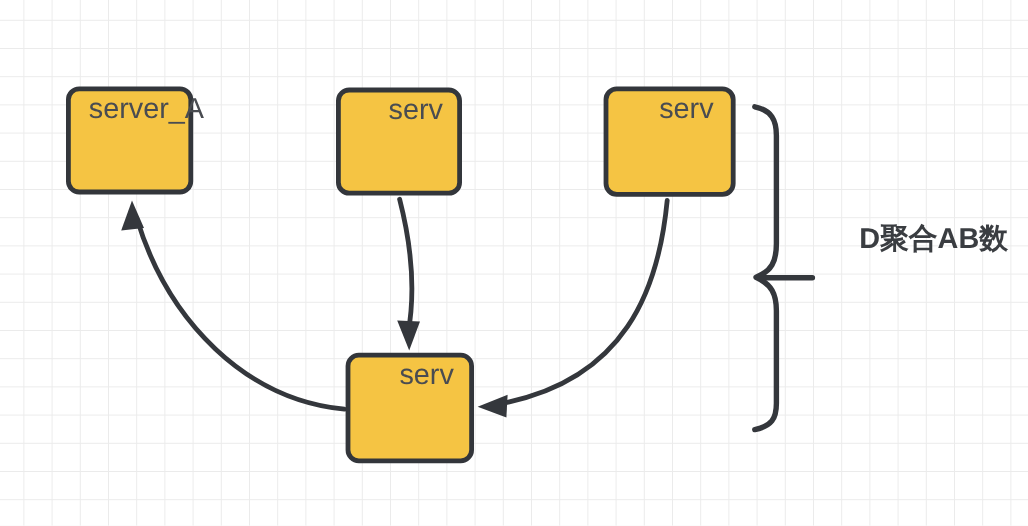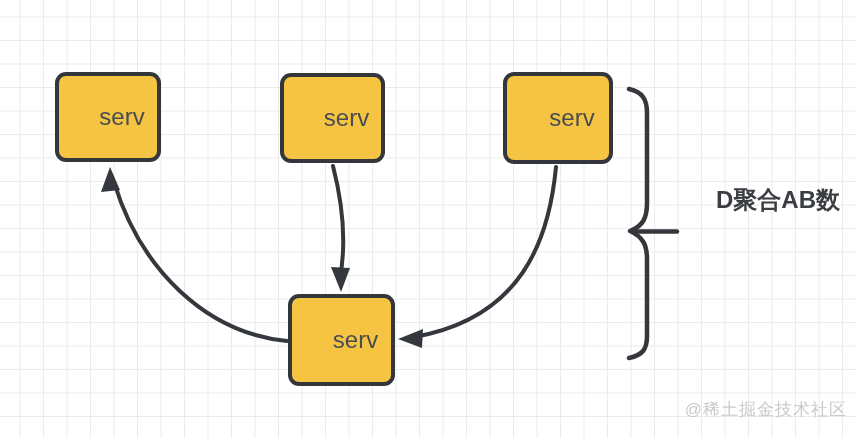--- a/index.html
+++ b/index.html
@@ -31,22 +31,22 @@
   .edge-layer{
     position:absolute;left:0;top:0;width:857px;height:438px;
     pointer-events:none;
   }
   .node{
     position:absolute;
     box-sizing:border-box;
     background:var(--node-fill);
     border:4px solid var(--node-border);
     border-radius:11px;
-    display:flex;flex-direction:column;
-    align-items:center;justify-content:center;
+    display:flex;
+    align-items:flex-start;justify-content:center;
     font-size:24px;line-height:30px;
     color:var(--node-text);
     text-align:center;
     padding-left:28px;
   }
   .node span{display:block;}
   .node-a{left:55px;top:72px;width:106px;height:90px;}
   .node-b{left:280px;top:73px;width:105px;height:90px;}
   .node-c{left:503px;top:72px;width:110px;height:92px;}
   .node-d{left:288px;top:294px;width:107px;height:92px;}
@@ -79,33 +79,33 @@
     <path d="M287,341 C205,333 140,268 114,182" fill="none" stroke="var(--arrow)" stroke-width="4" stroke-linecap="round"></path>
     <polygon points="110,167 101,192 120,190" fill="var(--arrow)"></polygon>
 
     <path d="M629,89 C643,92 647,100 647,113 L647,203 C647,218 643,226 630,231
              C643,237 647,245 647,259 L647,336 C647,349 643,355 629,358" fill="none" stroke="var(--arrow)" stroke-width="4.5" stroke-linecap="round" stroke-linejoin="round"></path>
     <path d="M633,231.5 L677,231.5" fill="none" stroke="var(--arrow)" stroke-width="4.5" stroke-linecap="round"></path>
   </svg>
 
   <div class="node node-a">
     <span>serv</span>
+    <span>er_A</span>
   </div>
 
   <div class="node node-b">
     <span>serv</span>
   </div>
 
   <div class="node node-c">
     <span>serv</span>
   </div>
 
   <div class="node node-d">
     <span>serv</span>
   </div>
 
   <div class="summary-text">
     <div>D聚合AB数</div>
   </div>
 
-  <div class="watermark">@稀土掘金技术社区</div>
 
 </div>
 
 </body></html>

